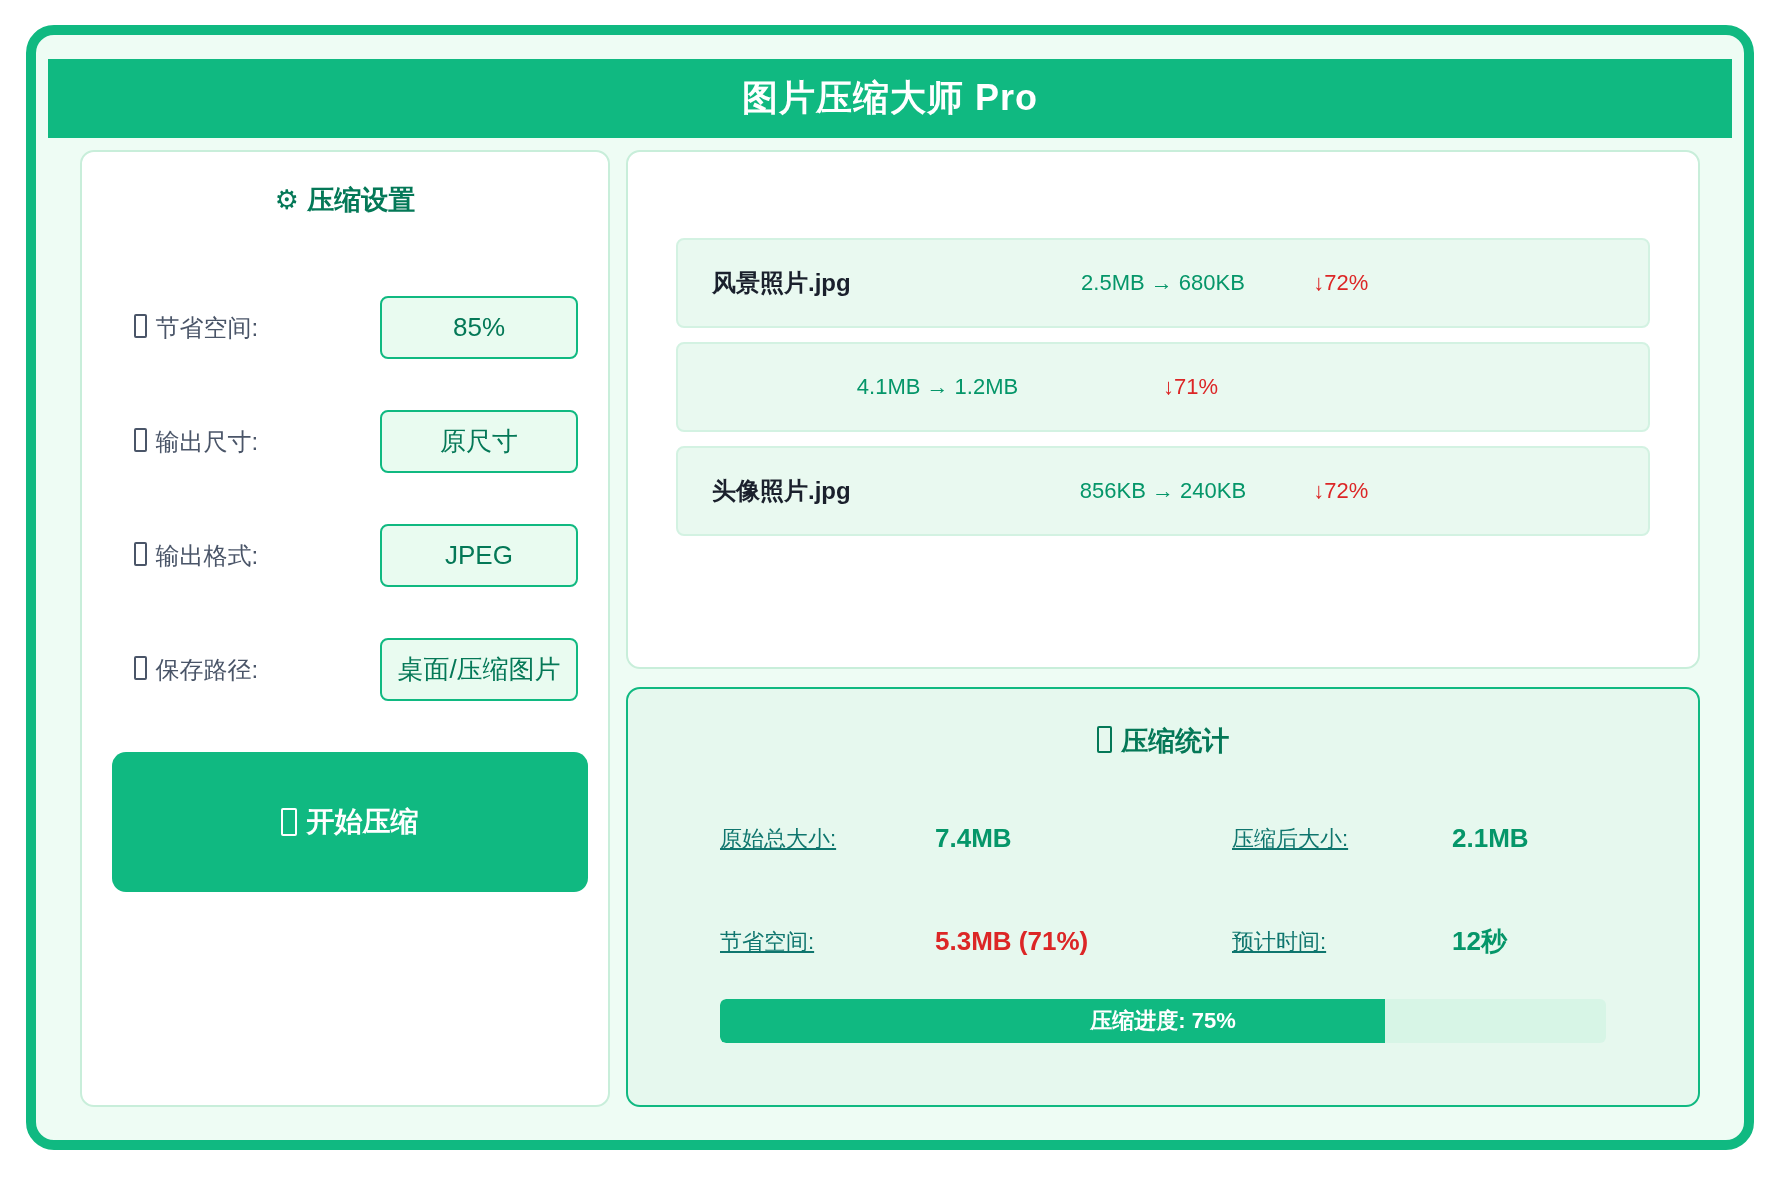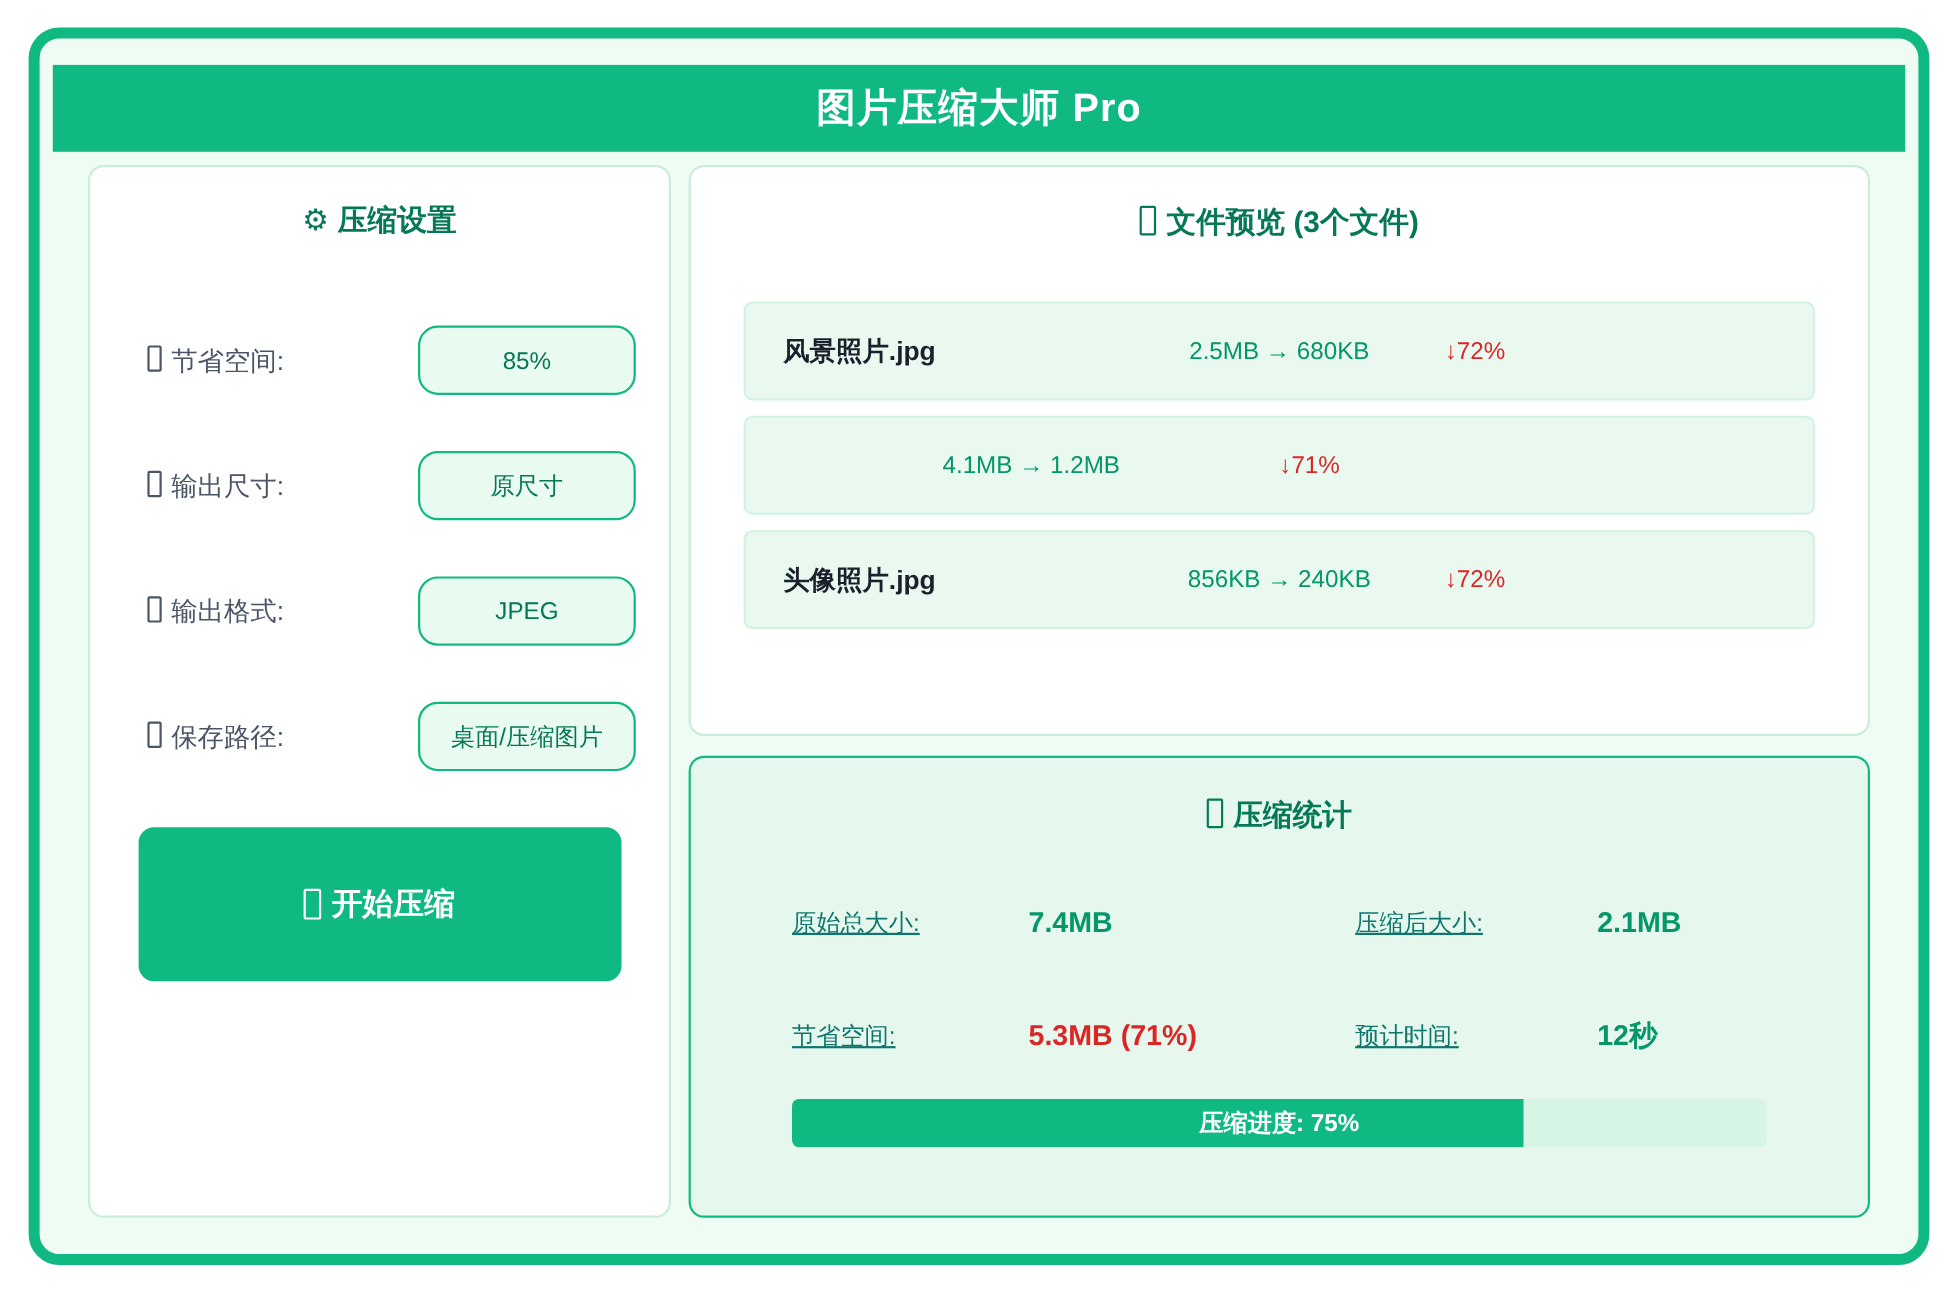--- a/index.html
+++ b/index.html
@@ -70,28 +70,28 @@
     height: 63px;
   }
   .field-label {
     color: #4a5568;
     font-size: 24px;
   }
   .field-box {
     width: 198px; height: 63px;
     background: #e9fbf0;
     border: 2px solid #10b981;
-    border-radius: 18px;
+    border-radius: 8px;
     display: flex; align-items: center; justify-content: center;
     color: #047857;
-    font-size: 22px;
+    font-size: 26px;
   }
   .start-button {
     margin: 46px auto 0 auto;
-    width: 439px; height: 140px;
+    width: 476px; height: 140px;
     background: #10b981;
     border: none;
     border-radius: 14px;
     color: #ffffff;
     font-size: 28px;
     font-weight: bold;
     display: flex; align-items: center; justify-content: center;
     cursor: pointer;
     font-family: inherit;
   }
@@ -217,23 +217,20 @@
 
       <button class="start-button">
         <span class="tofu"></span>
           <span>开始压缩</span>
       </button>
     </div>
 
     <div class="right-col">
 
       <div class="preview-panel">
-        <div class="panel-title">
-          <span class="tofu"></span><span>文件预览 (3个文件)</span>
-        </div>
 
         <div class="file-list">
           <div class="file-row">
             <span class="file-name">风景照片.jpg</span>
             <span class="file-sizes">2.5MB → 680KB</span>
             <span class="file-reduction">↓72%</span>
           </div>
           <div class="file-row">
             <span class="file-sizes">4.1MB → 1.2MB</span>
             <span class="file-reduction">↓71%</span>

